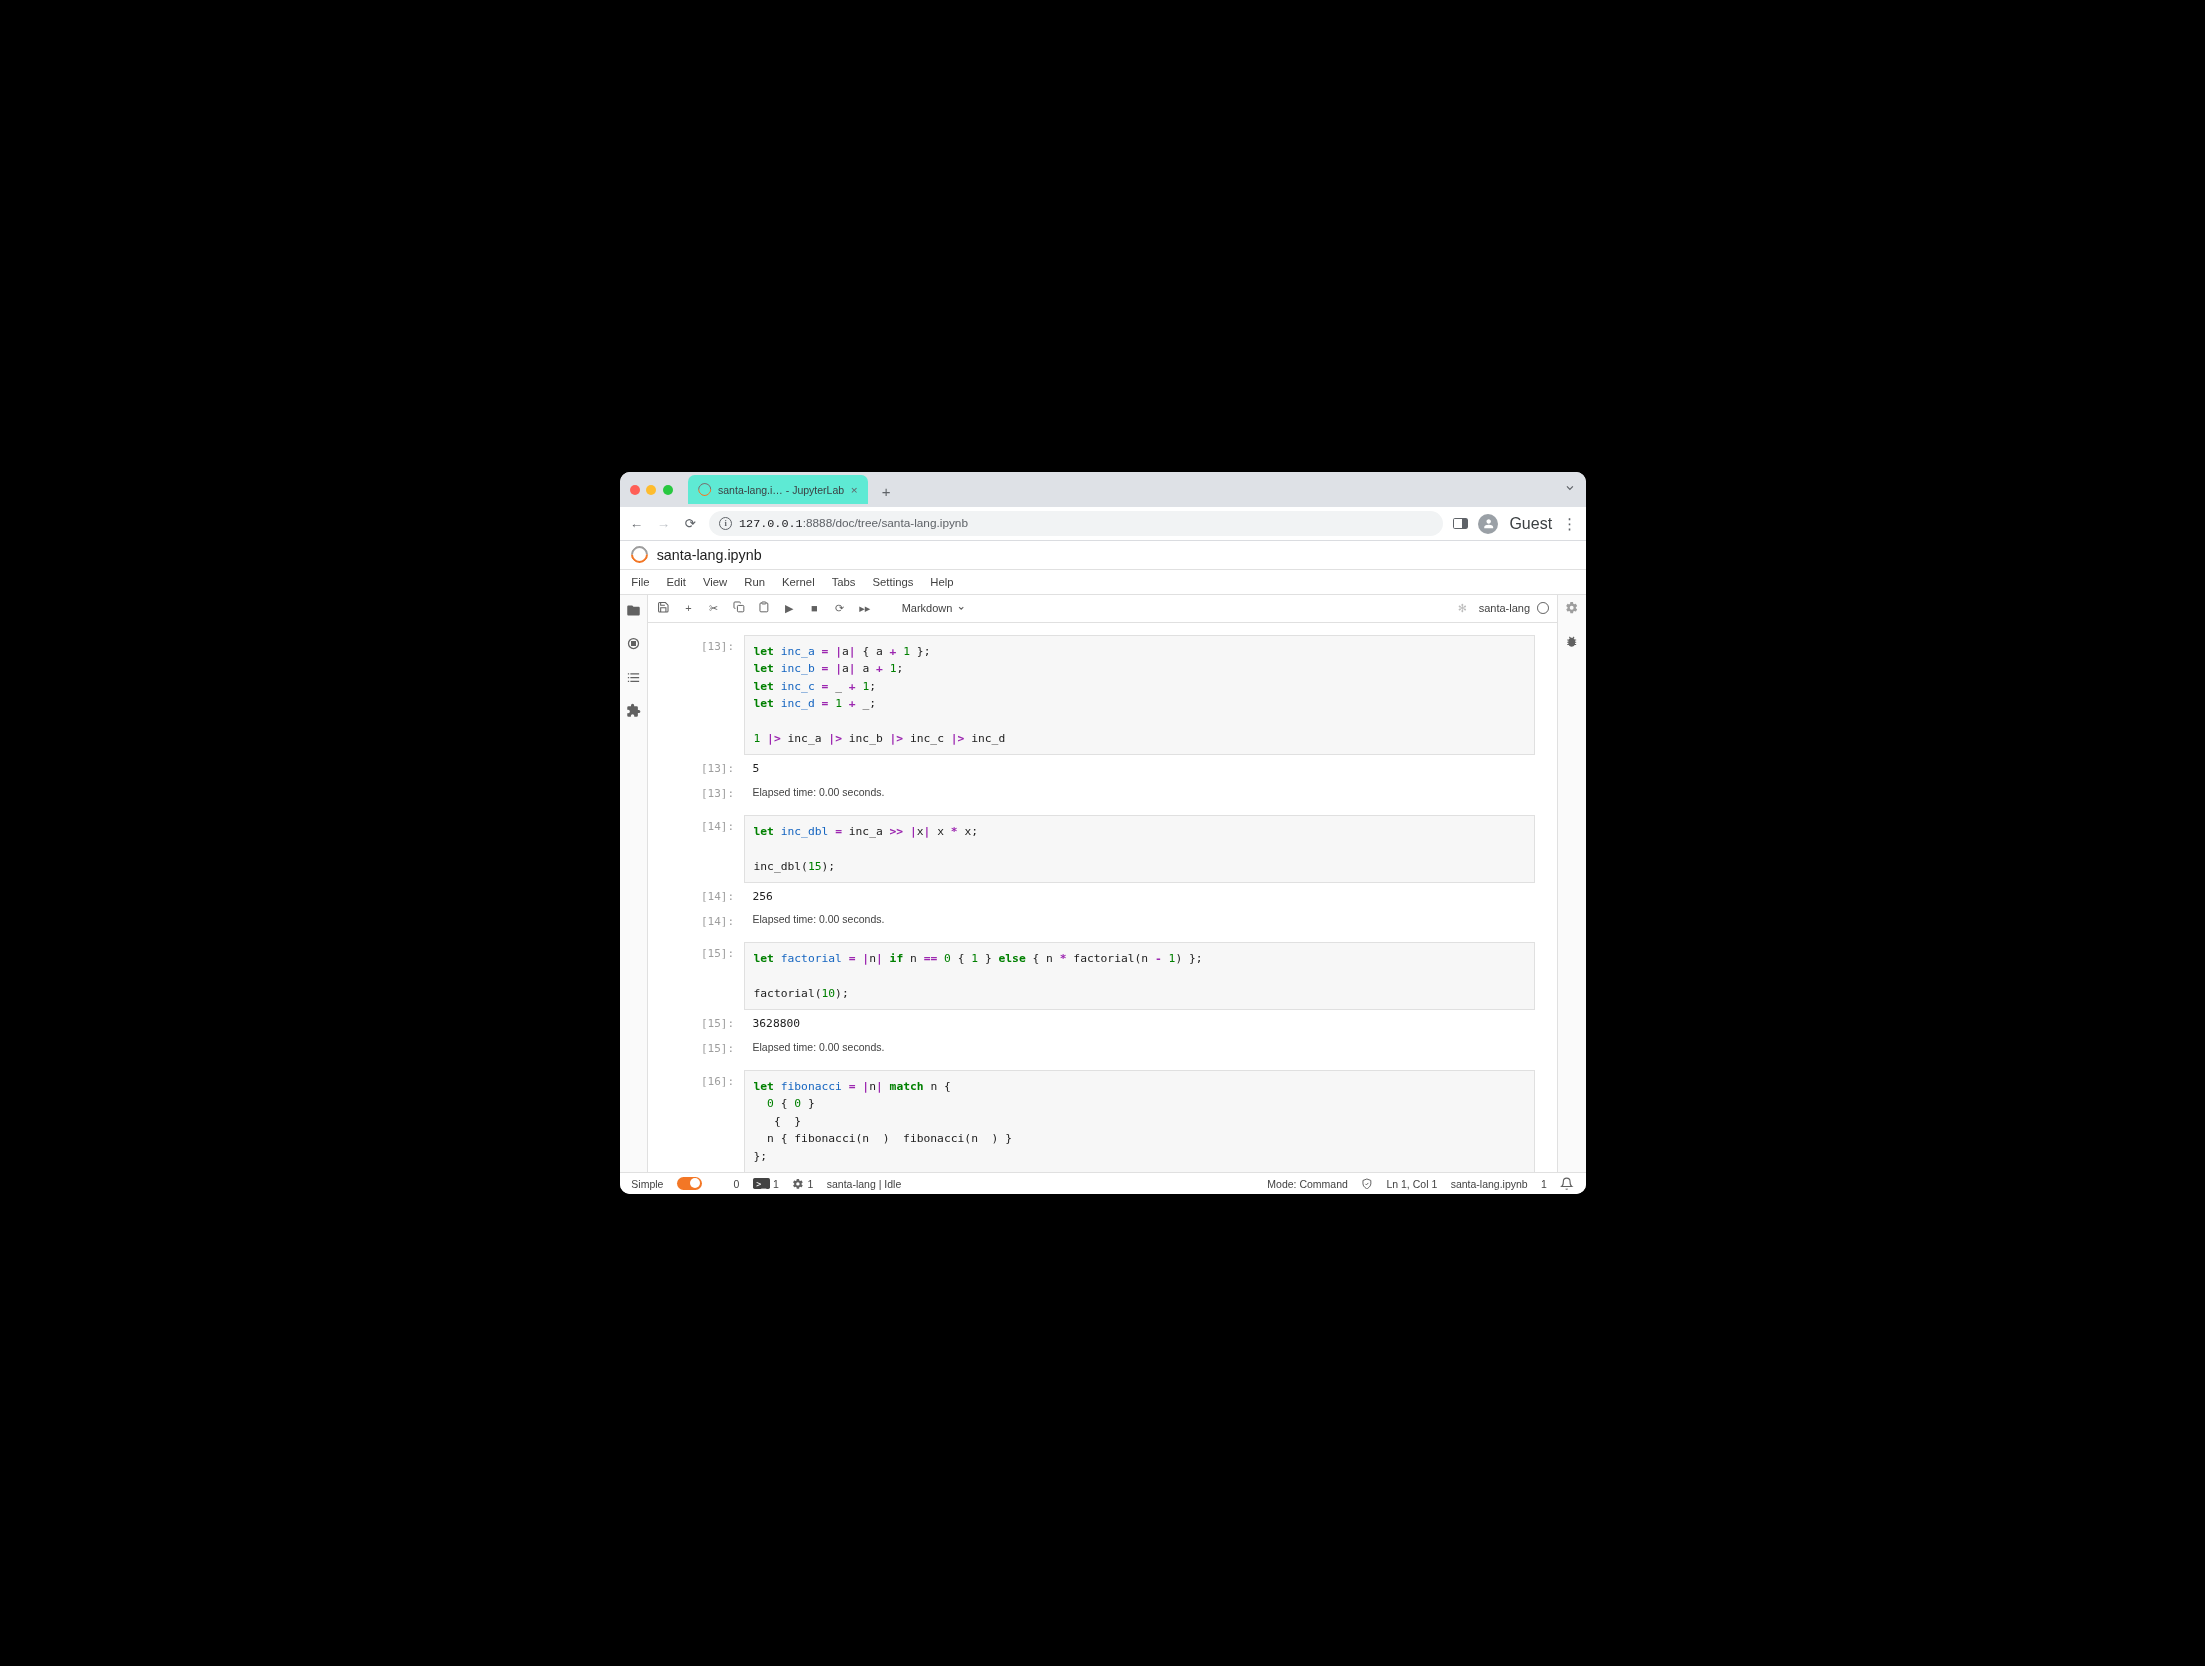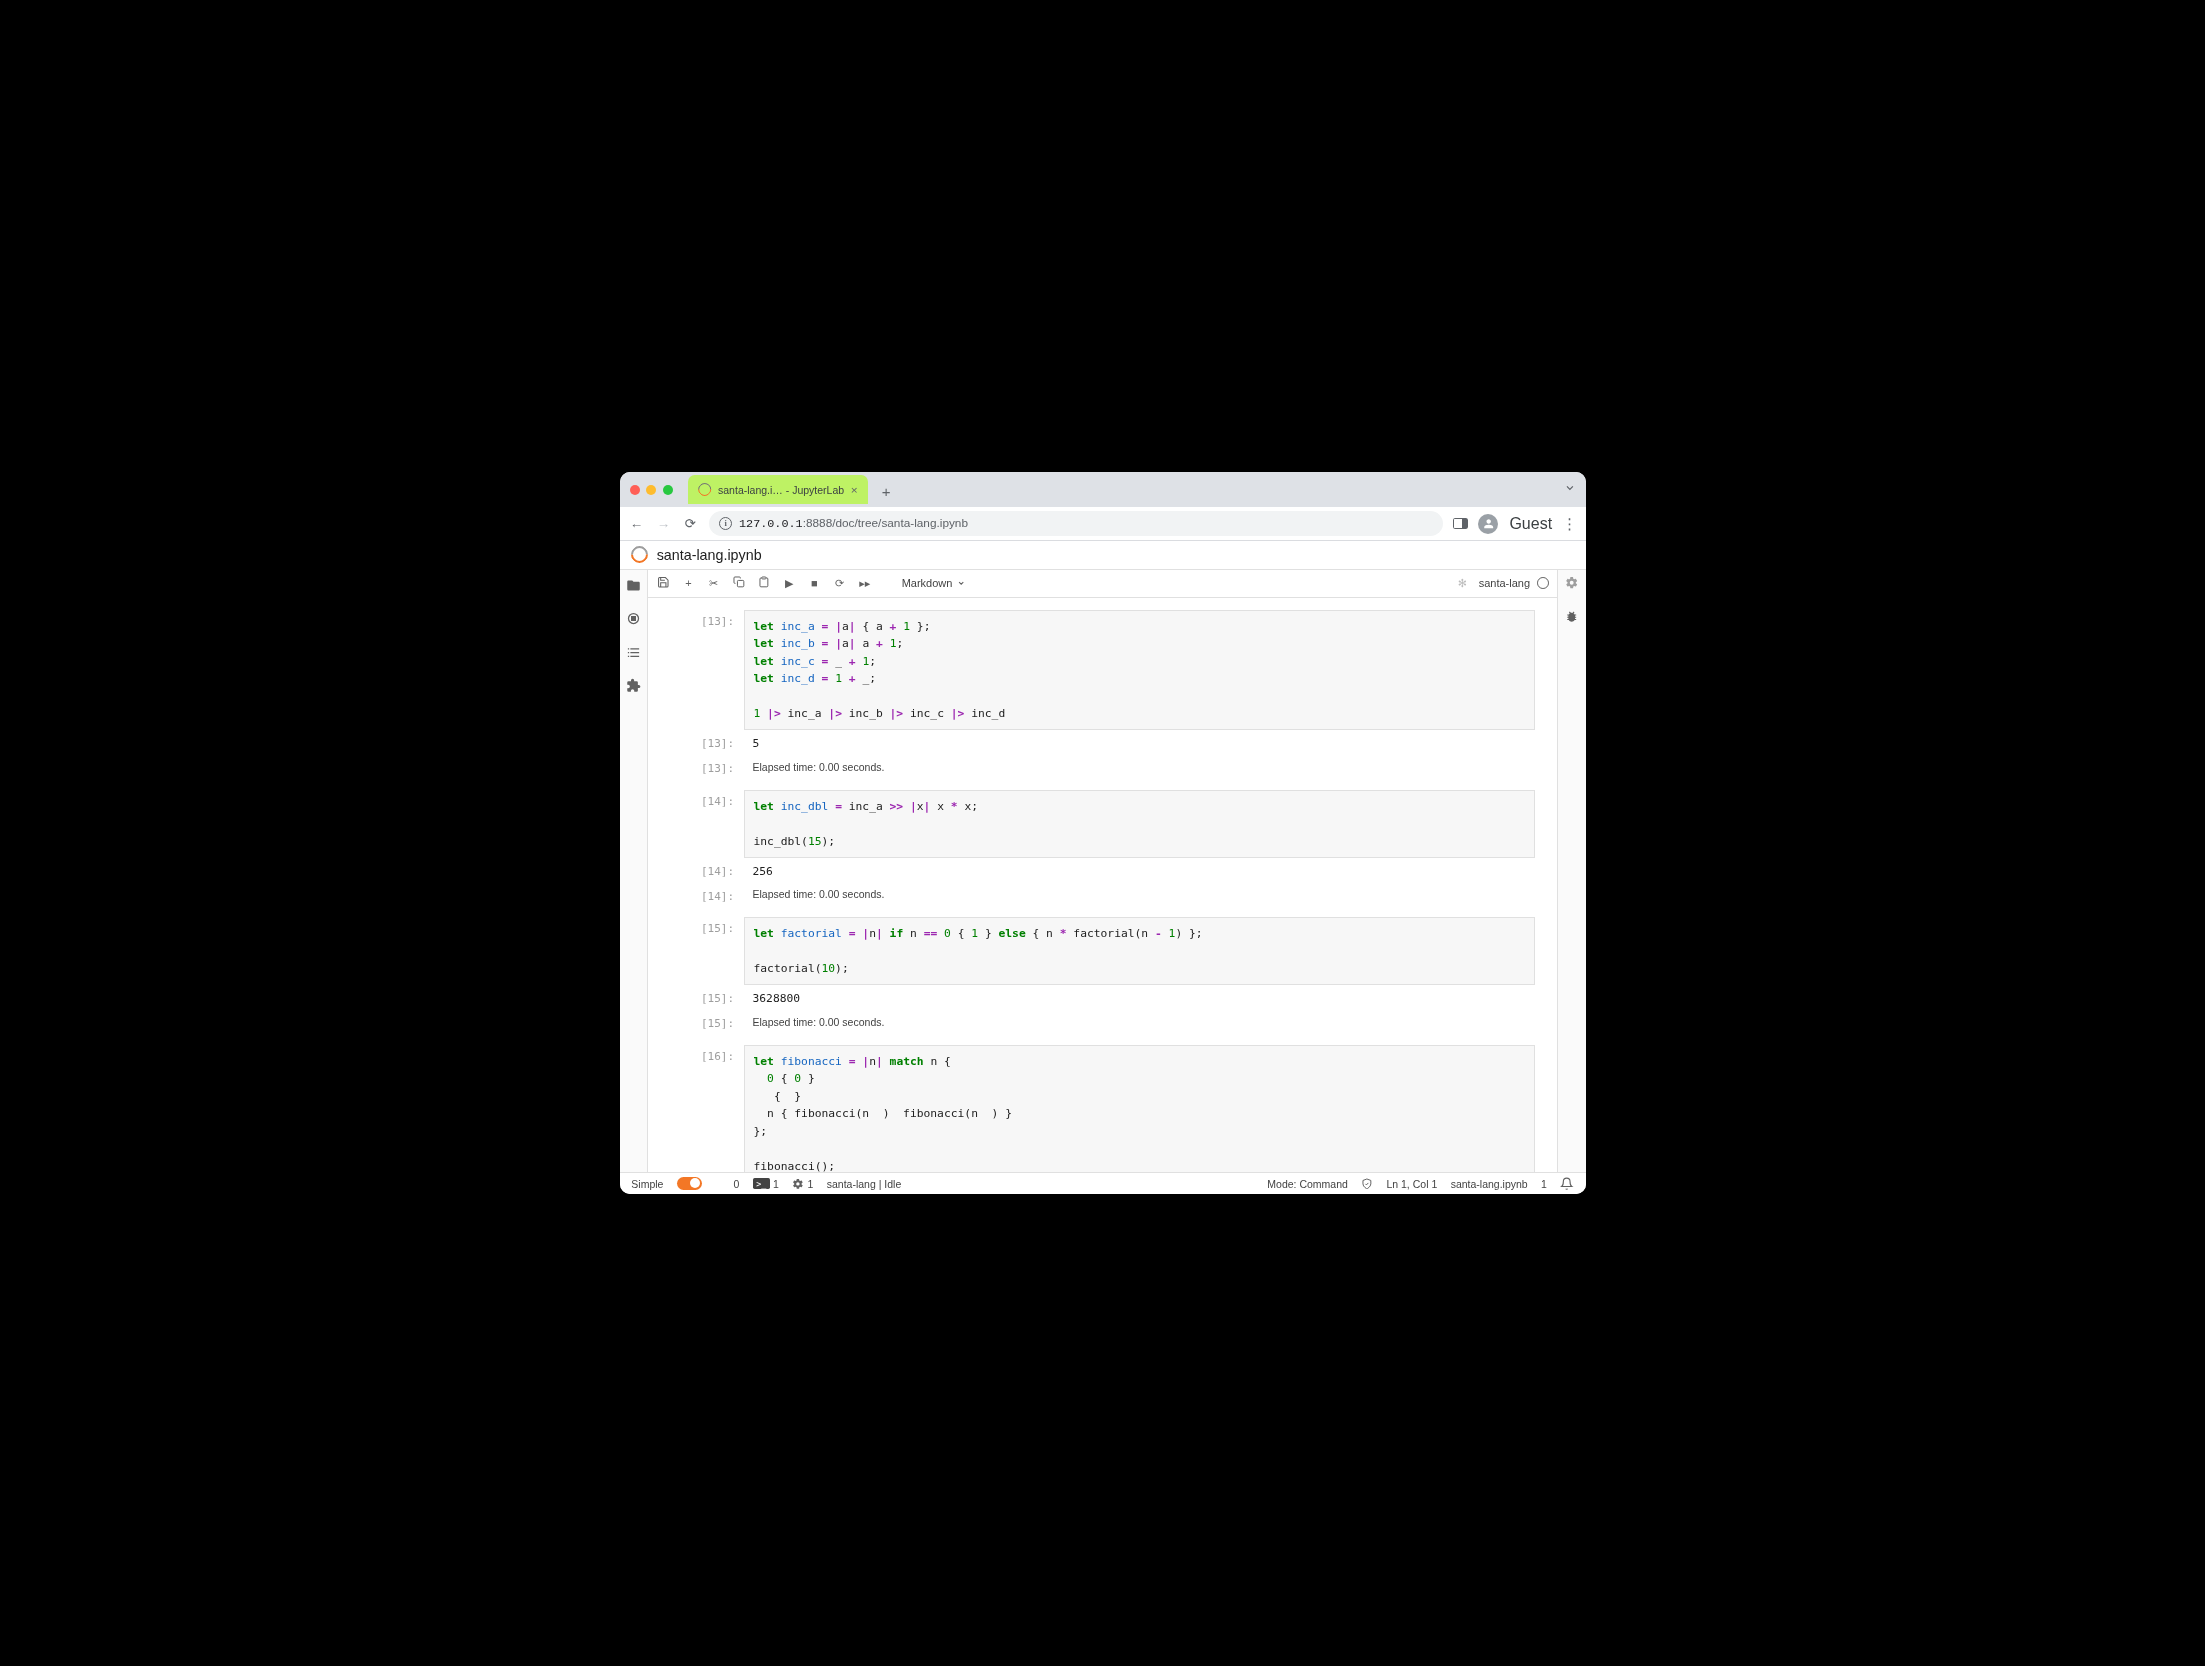--- a/index.html
+++ b/index.html
@@ -31,21 +31,21 @@
     align-items: center;
     padding: 0 10px;
     gap: 6.7px;
   }
   .traffic { display: flex; gap: 6.7px; margin-right: 8.4px;}
   .traffic span { width: 10px; height: 10px; border-radius: 50%; display:block; }
   .tl-red { background:#ff5f57; }
   .tl-yel { background:#febc2e; }
   .tl-grn { background:#28c840; }
   .chrome-tab {
-    background:#bef264;
+    background:#5eead4;
     height: 28.6px;
     border-radius: 6.7px 6.7px 0 0;
     display:flex;
     align-items:center;
     padding: 0 10px;
     gap:6.7px;
     margin-top:0;
     min-width: 176px;
     font-size:10.5px;
     color:#3c4043;
@@ -176,20 +176,30 @@
         </span>
       <span>Guest</span>
     </div>
     <span class="kebab">⋮</span>
   </div>
 
   <div class="jl">
     <div class="jl-titlebar">
       <span class="jl-logo"></span>
       <span class="jl-title">santa-lang.ipynb</span>
+    </div>
+    <div class="jl-menubar">
+      <span>File</span>
+      <span>Edit</span>
+      <span>View</span>
+      <span>Run</span>
+      <span>Kernel</span>
+      <span>Tabs</span>
+      <span>Settings</span>
+      <span>Help</span>
     </div>
 
     <div class="jl-body">
       <div class="jl-leftbar">
         <span class="ico">
             <svg viewBox="0 0 24 24" width="15" height="15" fill="#616161">
               <path d="M10 4H4c-1.1 0-2 .9-2 2v12c0 1.1.9 2 2 2h16c1.1 0 2-.9 2-2V8c0-1.1-.9-2-2-2h-8l-2-2z"></path>
             </svg>
           </span>
         <span class="ico">

